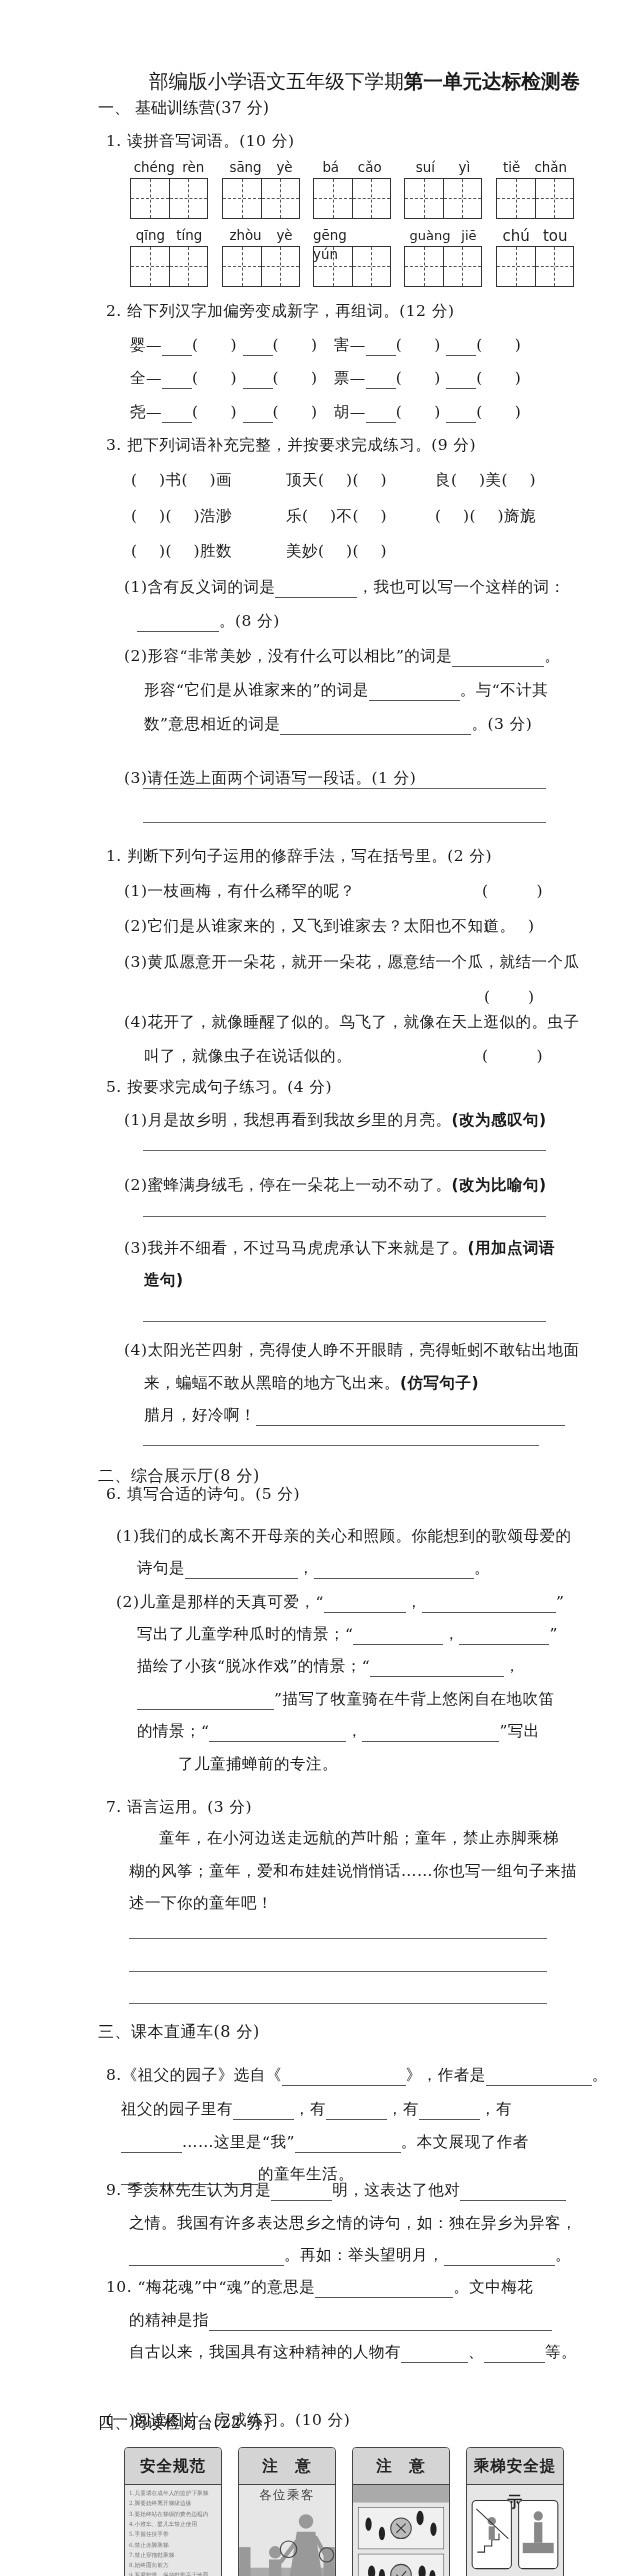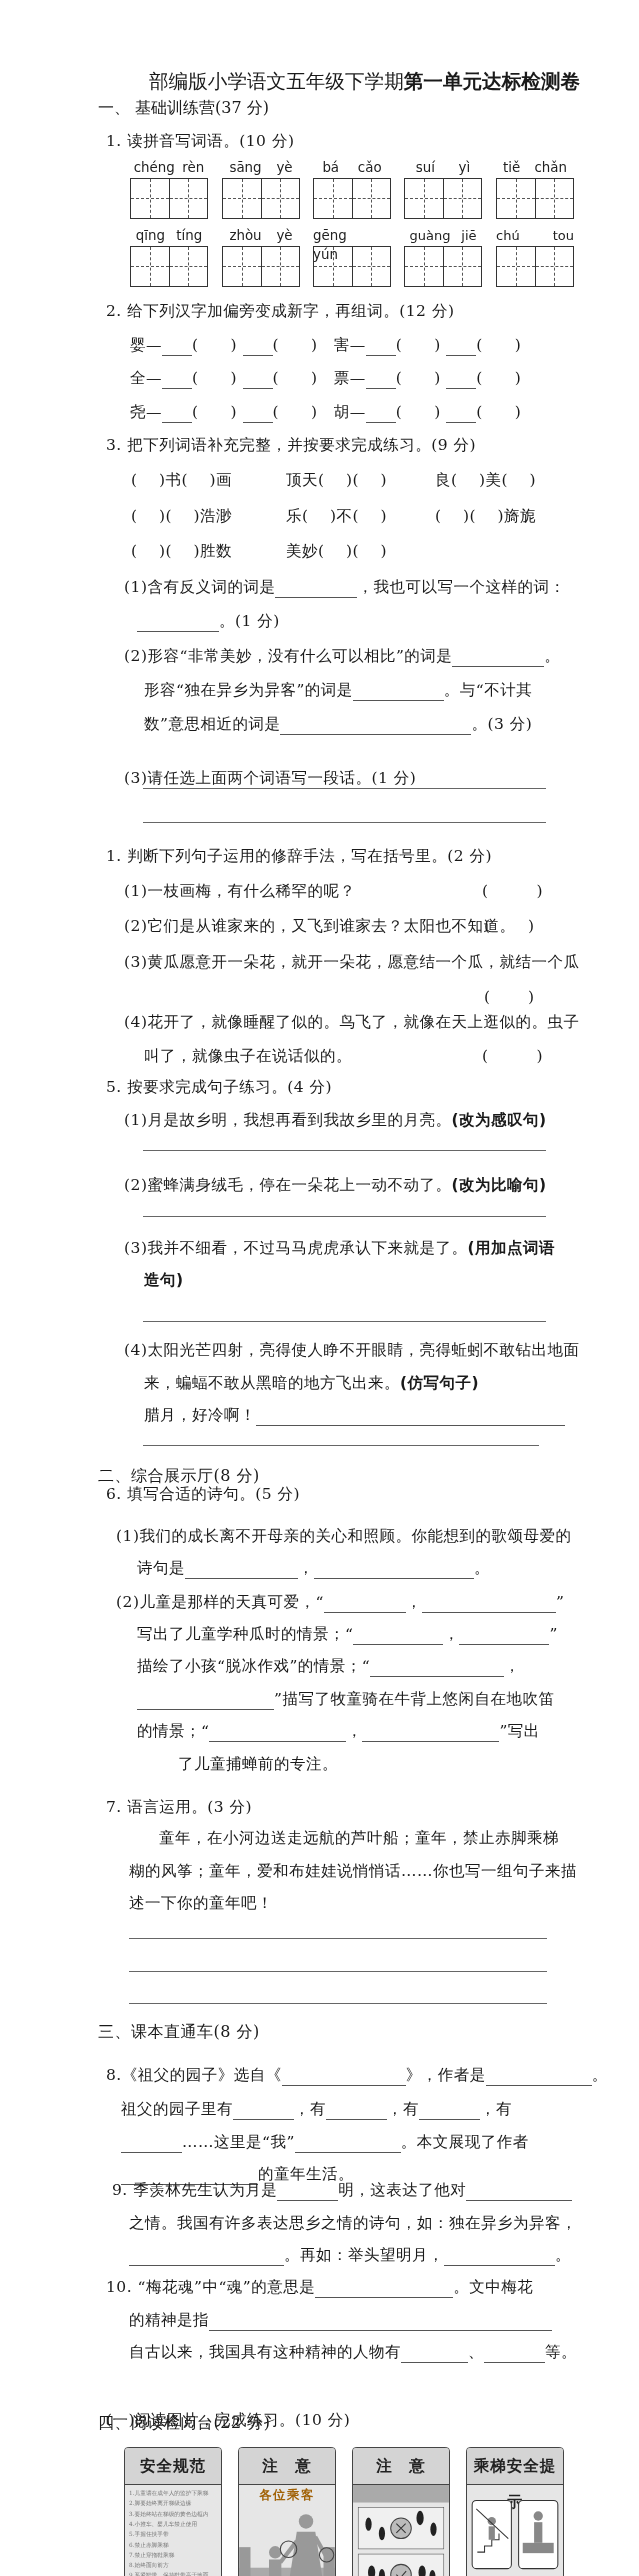--- a/index.html
+++ b/index.html
@@ -130,40 +130,40 @@
     <div class="py" style="height: 18.5px; line-height: 18.5px; font-size: 13px;">
       <span>guàng</span>
       <span>jiē</span>
     </div>
     <div class="grid" style="height: 39px;">
       <div class="cell"></div>
       <div class="cell"></div>
     </div>
   </div>
 <div class="pgroup" style="left:496px;top:227px;">
-    <div class="py" style="height: 18.5px; line-height: 18.5px; font-size: 13px; justify-content: space-between;">
+    <div class="py" style="height: 18.5px; line-height: 18.5px; font-size: 15px;">
       <span>chú</span>
       <span>tou</span>
     </div>
     <div class="grid" style="height: 39px;">
       <div class="cell"></div>
       <div class="cell"></div>
     </div>
   </div>
 <div class="abs t" style="left:130px;top:335px;"><span>婴</span><span>—</span><span class="blank" style="width:30px"></span><span>(　　)</span><span> </span><span class="blank" style="width:30px"></span><span>(　　)</span><span>　</span><span>害</span><span>—</span><span class="blank" style="width:30px"></span><span>(　　)</span><span> </span><span class="blank" style="width:30px"></span><span>(　　)</span></div>
 <div class="abs t" style="left:130px;top:368px;"><span>全</span><span>—</span><span class="blank" style="width:30px"></span><span>(　　)</span><span> </span><span class="blank" style="width:30px"></span><span>(　　)</span><span>　</span><span>票</span><span>—</span><span class="blank" style="width:30px"></span><span>(　　)</span><span> </span><span class="blank" style="width:30px"></span><span>(　　)</span></div>
 <div class="abs t" style="left:130px;top:402px;"><span>尧</span><span>—</span><span class="blank" style="width:30px"></span><span>(　　)</span><span> </span><span class="blank" style="width:30px"></span><span>(　　)</span><span>　</span><span>胡</span><span>—</span><span class="blank" style="width:30px"></span><span>(　　)</span><span> </span><span class="blank" style="width:30px"></span><span>(　　)</span></div>
 <div class="abs t " style="left:106px;top:435px;">3. 把下列词语补充完整，并按要求完成练习。(9 分)</div>
 <div class="abs t" style="left:131px;top:470px;"><span style="display: inline-block; width: 155px;">(　 )书(　 )画</span><span style="display: inline-block; width: 149px;">顶天(　 )(　 )</span><span style="display: inline-block; width: 134px;">良(　 )美(　 )</span></div>
 <div class="abs t" style="left:131px;top:506px;"><span style="display: inline-block; width: 155px;">(　 )(　 )浩渺</span><span style="display: inline-block; width: 149px;">乐(　 )不(　 )</span><span style="display: inline-block; width: 134px;">(　 )(　 )旖旎</span></div>
 <div class="abs t" style="left:131px;top:541px;"><span style="display: inline-block; width: 155px;">(　 )(　 )胜数</span><span style="display: inline-block; width: 149px;">美妙(　 )(　 )</span></div>
 <div class="abs t" style="left:124px;top:577px;"><span>(1)含有反义词的词是</span><span class="blank" style="width:82px"></span><span>，我也可以写一个这样的词：</span></div>
-<div class="abs t" style="left:137px;top:611px;"><span class="blank" style="width:82px"></span><span>。(1 分)</span></div>
+<div class="abs t" style="left:137px;top:611px;"><span class="blank" style="width:82px"></span><span>。(8 分)</span></div>
 <div class="abs t" style="left:124px;top:646px;"><span>(2)形容“非常美妙，没有什么可以相比”的词是</span><span class="blank" style="width:92px"></span><span>。</span></div>
-<div class="abs t" style="left:144px;top:680px;"><span>形容“独在异乡为异客”的词是</span><span class="blank" style="width:91px"></span><span>。与“不计其</span></div>
+<div class="abs t" style="left:144px;top:680px;"><span>形容“它们是从谁家来的”的词是</span><span class="blank" style="width:91px"></span><span>。与“不计其</span></div>
 <div class="abs t" style="left:144px;top:714px;"><span>数”意思相近的词是</span><span class="blank" style="width:191px"></span><span>。(3 分)</span></div>
 <div class="abs t " style="left:124px;top:768px;">(3)请任选上面两个词语写一段话。(1 分)</div>
 <div class="line" style="left:143px;top:788px;width:403px;"></div>
 <div class="line" style="left:143px;top:822px;width:403px;"></div>
 <div class="abs t " style="left:106px;top:846px;">1. 判断下列句子运用的修辞手法，写在括号里。(2 分)</div>
 <div class="abs t" style="left:124px;top:881px;"><span>(1)一枝画梅，有什么稀罕的呢？</span></div>
 <div class="abs t " style="left:482px;top:881px;">(　　　)</div>
 <div class="abs t" style="left:124px;top:916px;"><span>(2)它们是从谁家来的，又飞到谁家去？太阳也不知道。</span></div>
 <div class="abs t " style="left:484px;top:916px;">(　　 )</div>
 <div class="abs t" style="left:124px;top:952px;"><span>(3)黄瓜愿意开一朵花，就开一朵花，愿意结一个瓜，就结一个瓜</span></div>
@@ -198,21 +198,21 @@
 <div class="abs t " style="left:129px;top:1861px;">糊的风筝；童年，爱和布娃娃说悄悄话……你也写一组句子来描</div>
 <div class="abs t " style="left:129px;top:1893px;">述一下你的童年吧！</div>
 <div class="line" style="left:129px;top:1938px;width:418px;"></div>
 <div class="line" style="left:129px;top:1971px;width:418px;"></div>
 <div class="line" style="left:129px;top:2003px;width:418px;"></div>
 <div class="abs t sec" style="left:98px;top:2022px;">三、课本直通车(8 分)</div>
 <div class="abs t" style="left:106px;top:2065px;"><span>8.《祖父的园子》选自《</span><span class="blank" style="width:124px"></span><span>》，作者是</span><span class="blank" style="width:106px"></span><span>。</span></div>
 <div class="abs t" style="left:121px;top:2099px;"><span>祖父的园子里有</span><span class="blank" style="width:61px"></span><span>，有</span><span class="blank" style="width:61px"></span><span>，有</span><span class="blank" style="width:61px"></span><span>，有</span></div>
 <div class="abs t" style="left:121px;top:2132px;"><span class="blank" style="width:61px"></span><span>……这里是“我”</span><span class="blank" style="width:106px"></span><span>。本文展现了作者</span></div>
 <div class="abs t" style="left:121px;top:2164px;"><span class="blank" style="width:137px"></span><span>的童年生活。</span></div>
-<div class="abs t" style="left:112px;top:2180px;"><span>9. 季羡林先生认为月是</span><span class="blank" style="width:61px"></span><span>明，这表达了他对</span><span class="blank" style="width:106px"></span></div>
+<div class="abs t" style="left:106px;top:2180px;"><span>9. 季羡林先生认为月是</span><span class="blank" style="width:61px"></span><span>明，这表达了他对</span><span class="blank" style="width:106px"></span></div>
 <div class="abs t" style="left:129px;top:2213px;"><span>之情。我国有许多表达思乡之情的诗句，如：独在异乡为异客，</span></div>
 <div class="abs t" style="left:129px;top:2245px;"><span class="blank" style="width:155px"></span><span>。再如：举头望明月，</span><span class="blank" style="width:111px"></span><span>。</span></div>
 <div class="abs t" style="left:106px;top:2277px;"><span>10. “梅花魂”中“魂”的意思是</span><span class="blank" style="width:138px"></span><span>。文中梅花</span></div>
 <div class="abs t" style="left:129px;top:2310px;"><span>的精神是指</span><span class="blank" style="width:343px"></span></div>
 <div class="abs t" style="left:129px;top:2342px;"><span>自古以来，我国具有这种精神的人物有</span><span class="blank" style="width:67px"></span><span>、</span><span class="blank" style="width:61px"></span><span>等。</span></div>
 <div class="abs t sec" style="left:98px;top:2378px;margin-top:35px;">四、阅读检阅台(22 分)</div>
 <div class="abs t " style="left:106px;top:2410px;">(一)阅读图片，完成练习。(10 分)</div>
 <div class="sign" style="left:124px;top:2447px;">
     <div class="sign-head">安全规范</div>
     <div class="sign-list" style="height:130px;">
@@ -222,21 +222,21 @@
       <div>4.小推车、婴儿车禁止使用</div>
       <div>5.手握住扶手带</div>
       <div>6.禁止赤脚乘梯</div>
       <div>7.禁止穿拖鞋乘梯</div>
       <div>8.始终面向前方</div>
       <div>9.系紧鞋带，保持鞋带高于地面1cm以上</div>
     </div>
   </div>
 <div class="sign" style="left:238px;top:2447px;">
     <div class="sign-head">注　意</div>
-    <div style="text-align:center;font-weight:bold;font-size:12.4px;line-height:20.6px;color:#a16207;letter-spacing:1.5px;">各位乘客</div>
+    <div style="text-align:center;font-weight:normal;font-size:12.4px;line-height:20.6px;color:#404040;letter-spacing:1.5px;">各位乘客</div>
     <div style="height:108px;"><svg width="96" height="108" viewBox="0 0 186 210">
         <rect x="0" y="120" width="186" height="90" fill="#aaa"></rect>
         <rect x="0" y="80" width="22" height="90" fill="#999"></rect>
         <rect x="164" y="80" width="22" height="90" fill="#999"></rect>
         <rect x="22" y="160" width="142" height="50" fill="#e6e6e6"></rect>
         <circle cx="70" cy="90" r="12" fill="#999"></circle>
         <rect x="58" y="104" width="24" height="56" fill="#999"></rect>
         <circle cx="130" cy="30" r="14" fill="#999"></circle>
         <polygon points="112,50 148,50 162,140 98,140" fill="#999"></polygon>
         <rect x="112" y="140" width="10" height="30" fill="#999"></rect>

